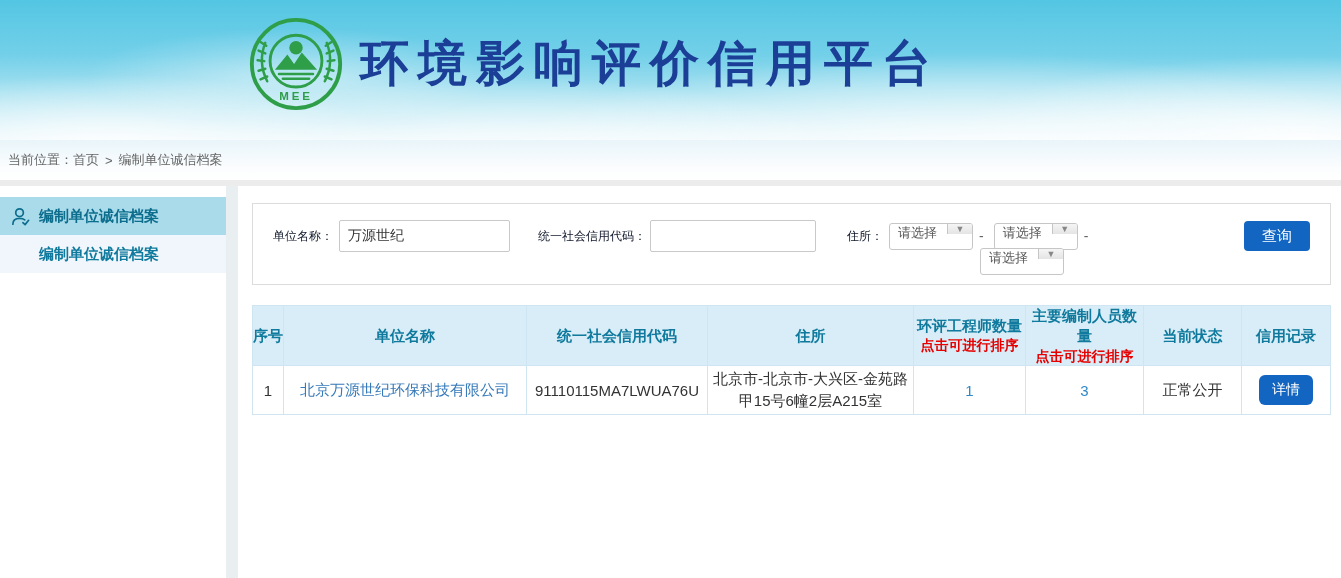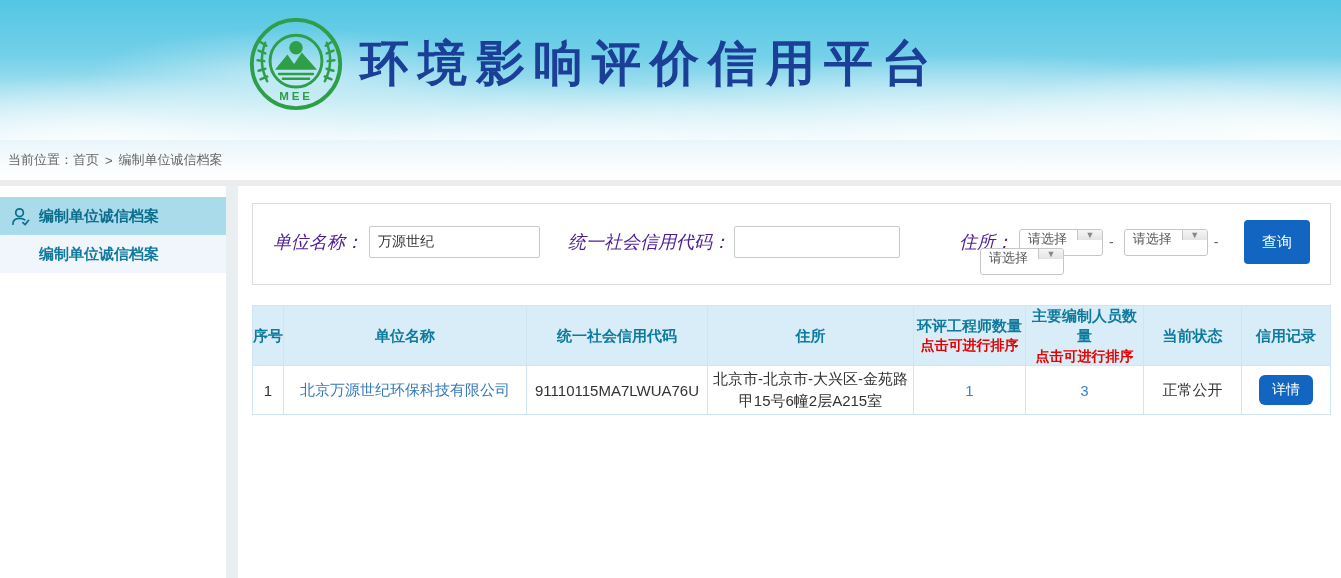--- a/index.html
+++ b/index.html
@@ -36,35 +36,35 @@
     background:#a9dbeb; color:#0c6d8d; font-size:15px; font-weight:bold; cursor:pointer; }
   .side-item1 .uicon { width:21px; height:21px; margin-right:8px; flex:0 0 auto; }
   .side-item2 { height:38px; display:flex; align-items:center; padding-left:39px;
     background:#f0f6fb; color:#0f7a9d; font-size:15px; font-weight:bold; cursor:pointer; }
   .v-strip { width:12px; flex:0 0 auto; background:#e9eef1; }
   .main { flex:1; padding:17px 11px 0 14px; }
 
   
   .search-panel { position:relative; height:82px; border:1px solid #dcdcdc; background:#fff; }
   .s-row1 { display:flex; align-items:center; padding:16px 10px 0 20px; }
-  .s-label { font-size:18px; color:#4c1d95; white-space:nowrap;font-style:italic; }
+  .s-label { font-size:12px; color:#0f172a; white-space:nowrap; }
   .lbl-code { margin-left:28px; }
-  .lbl-addr { margin-left:59px; }
+  .lbl-addr { margin-left:31px; }
   .s-input { height:32px; border:1px solid #c9c9c9; border-radius:2px; padding:0 8px;
     font-size:14px; color:#333; outline:none; }
   .in-name { width:171px; margin-left:6px; }
   .in-code { width:166px; margin-left:4px; }
   .dropdown { display:flex; align-items:flex-start; width:84px; height:27px; margin-left:6px;
     border:1px solid #c6c6c6; border-radius:3px; background:#fff; cursor:pointer; overflow:hidden; }
   .dd-text { flex:1; display:flex; align-items:center; padding-left:8px; font-size:13px; color:#555; }
   .dd-btn { width:25px; display:flex; align-items:center; justify-content:center;
     background:linear-gradient(#f5f5f5,#e4e4e4); border-left:1px solid #c6c6c6;
     color:#888; font-size:9px; }
   .dash { margin:0 4px 0 6px; color:#666; font-size:14px; }
-  .btn-query { margin-left:auto; margin-right:10px; width:66px; height:44px;
+  .btn-query { margin-left:auto; margin-right:10px; width:66px; height:30px;
     background:var(--accent-blue,#1266c1); color:#fff; font-size:15px; border:none;
     border-radius:4px; cursor:pointer; }
   .dd3 { position:absolute; left:721px; top:44px; }
 
   
   .result-table { margin-top:20px; width:1078px; border-collapse:collapse; table-layout:fixed; }
   .result-table th, .result-table td { border:1px solid #cfe6f2; text-align:center; vertical-align:middle; }
   .result-table th { height:44px; background:#d8edf7; color:var(--header-teal,#0f7a9d);
     font-size:15px; font-weight:bold; line-height:1.35; }
   .result-table td { height:48px; font-size:15px; color:#333; background:#fff; }

